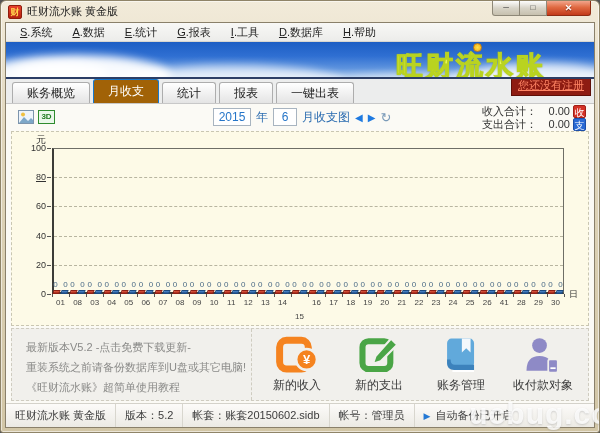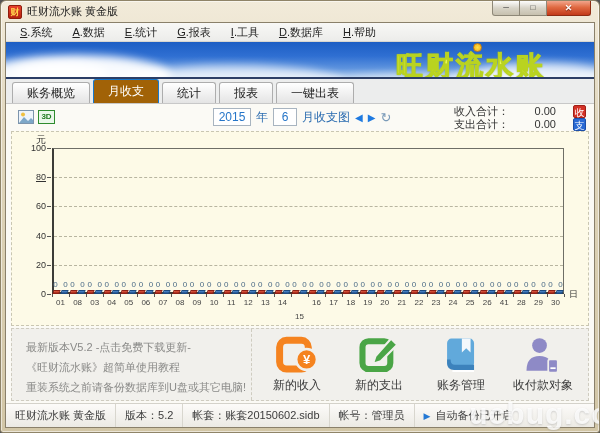--- a/index.html
+++ b/index.html
@@ -63,21 +63,21 @@
   .mini-icon.threed { left:32px; width:17px; height:14px; background:#eaf7ea; border:1px solid #2e8b2e;
     color:#1f7a1f; font-weight:bold; font-size:8px; text-align:center; line-height:12px; }
   .chart-nav { position:absolute; left:207px; top:4px; display:flex; align-items:center; gap:5px; color:#2b6cb0; font-size:12px; }
   .numbox { display:inline-block; background:#fff; border:1px solid #a8b4c0; color:#2575c8; height:18px;
     line-height:17px; text-align:center; font-size:12px; cursor:text; }
   .numbox.year { width:38px; }
   .numbox.month { width:24px; }
   .arrow { color:#1f7ae0; font-size:10px; cursor:pointer; }
   .refresh { color:#7a9ab8; font-size:13px; cursor:pointer; }
   .totals { position:absolute; right:8px; top:1px; text-align:right; color:#333; font-size:11px; line-height:13px; }
-  .trow { display:flex; align-items:flex-start; justify-content:flex-end; gap:17px; }
+  .trow { display:flex; align-items:flex-start; justify-content:flex-end; gap:3px; }
   .tval { display:inline-block; min-width:30px; text-align:right; }
   .badge { display:inline-block; width:13px; height:13px; line-height:13px; text-align:center; color:#fff;
     font-size:10px; border-radius:2px; cursor:pointer; }
   .badge.red { background:#d43226; border:1px solid #a02018; }
   .badge.blue { background:#2a6ad4; border:1px solid #1c4ea8; }
 
   
   .chartpanel { flex:1; margin:0 5px; border:1px dashed #c9c6b2; background:#fdfae7; position:relative; }
   .plotbox { position:absolute; border-top:1px solid #6e6e66; border-right:1px solid #6e6e66;
     border-left:2px solid #3c3c38; border-bottom:2px solid #3c3c38; }
@@ -150,20 +150,21 @@
     </div>
 
     <div class="tabbar">
       <div id="tabs" style="display:flex;align-items:flex-end;">
           <div class="tab">账务概览</div>
           <div class="tab active">月收支</div>
           <div class="tab">统计</div>
           <div class="tab">报表</div>
           <div class="tab">一键出表</div>
         </div>
+      <span class="register">您还没有注册</span>
     </div>
 
     <div class="content">
       <div class="controlrow">
         <span class="mini-icon img">
           <svg viewBox="0 0 16 14">
               <rect x="0.5" y="0.5" width="15" height="13" fill="#eef4fb" stroke="#7d95ad"></rect>
               <circle cx="5" cy="4.6" r="2" fill="#f0c040"></circle>
               <path d="M1 13 L6 7 L10 11 L13 8 L15 10 V13 Z" fill="#7da7c8"></path>
             </svg>
@@ -391,22 +392,22 @@
           <span class="val-label" style="left: 544.467px; top: 148px;">0</span>
           <span class="stub s0" style="left: 535.967px; top: 158px;"></span>
           <span class="stub s1" style="left: 543.967px; top: 158px;"></span>
           <span class="day-label" style="left: 535.467px; top: 166px;">30</span>
           <span class="xunit" style="left: 557px; top: 156px;">日</span>
         </div>
 
       <div class="bottompanel">
         <div class="notices" id="notices">
             <div class="notice-line">最新版本V5.2  -点击免费下载更新-</div>
+            <div class="notice-line">重装系统之前请备份数据库到U盘或其它电脑!</div>
             <div class="notice-line">《旺财流水账》超简单使用教程</div>
-            <div class="notice-line">重装系统之前请备份数据库到U盘或其它电脑!</div>
           </div>
         <div class="actions" id="actions">
             <div class="action"><span><svg viewBox="0 0 50 46">
                   <rect x="5" y="5" width="33" height="33" rx="8" fill="none" stroke="#f5831f" stroke-width="8"></rect>
                   <circle cx="36" cy="27" r="12" fill="#f5831f" stroke="#f1f0ec" stroke-width="3"></circle>
                   <text x="36" y="32" text-anchor="middle" font-size="15" font-weight="bold" fill="#fff">¥</text>
                 </svg></span><div class="action-label">新的收入</div></div>
             <div class="action"><span><svg viewBox="0 0 50 46">
                   <rect x="6" y="6" width="32" height="32" rx="7" fill="none" stroke="#4aa546" stroke-width="7"></rect>
                   <path d="M39 3 L46 10 L27 29 L18 32 L21 23 Z" fill="#4aa546" stroke="#f1f0ec" stroke-width="2.5"></path>

